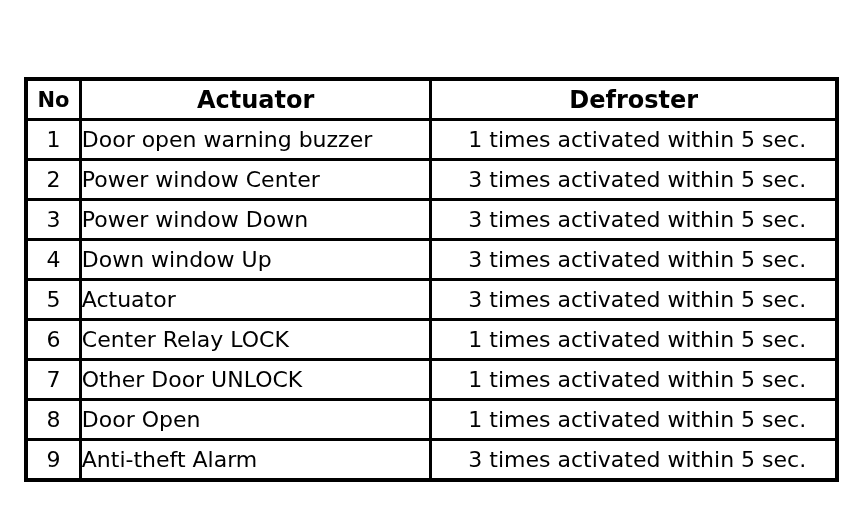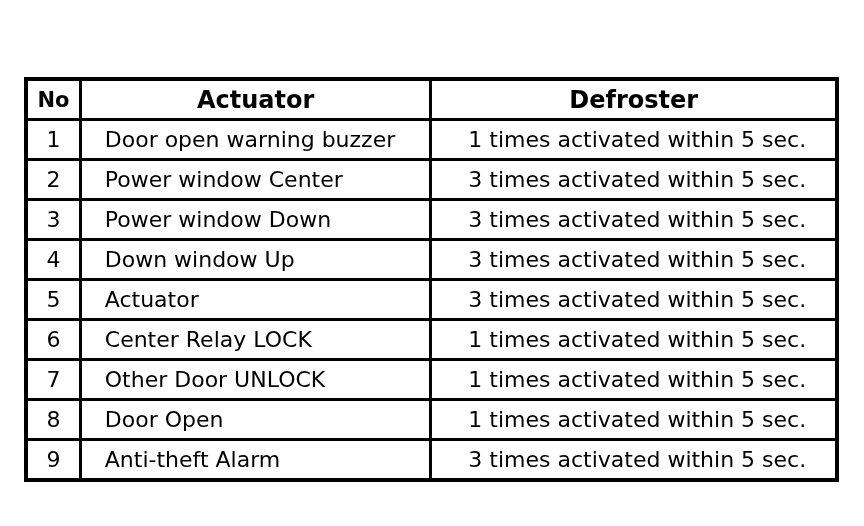--- a/index.html
+++ b/index.html
@@ -78,21 +78,21 @@
     padding: 0 1px;
   }
 
   
   table.activation-table td.cell-no {
     text-align: center;
     font-weight: normal;
   }
   table.activation-table td.cell-actuator {
     text-align: left;
-    padding-left: 23px;
+    padding-left: 0;
   }
   table.activation-table td.cell-operation {
     text-align: center;
     padding-left: 7px;
   }
 </style>
 </head>
 <body>
 
 <div id="page">

